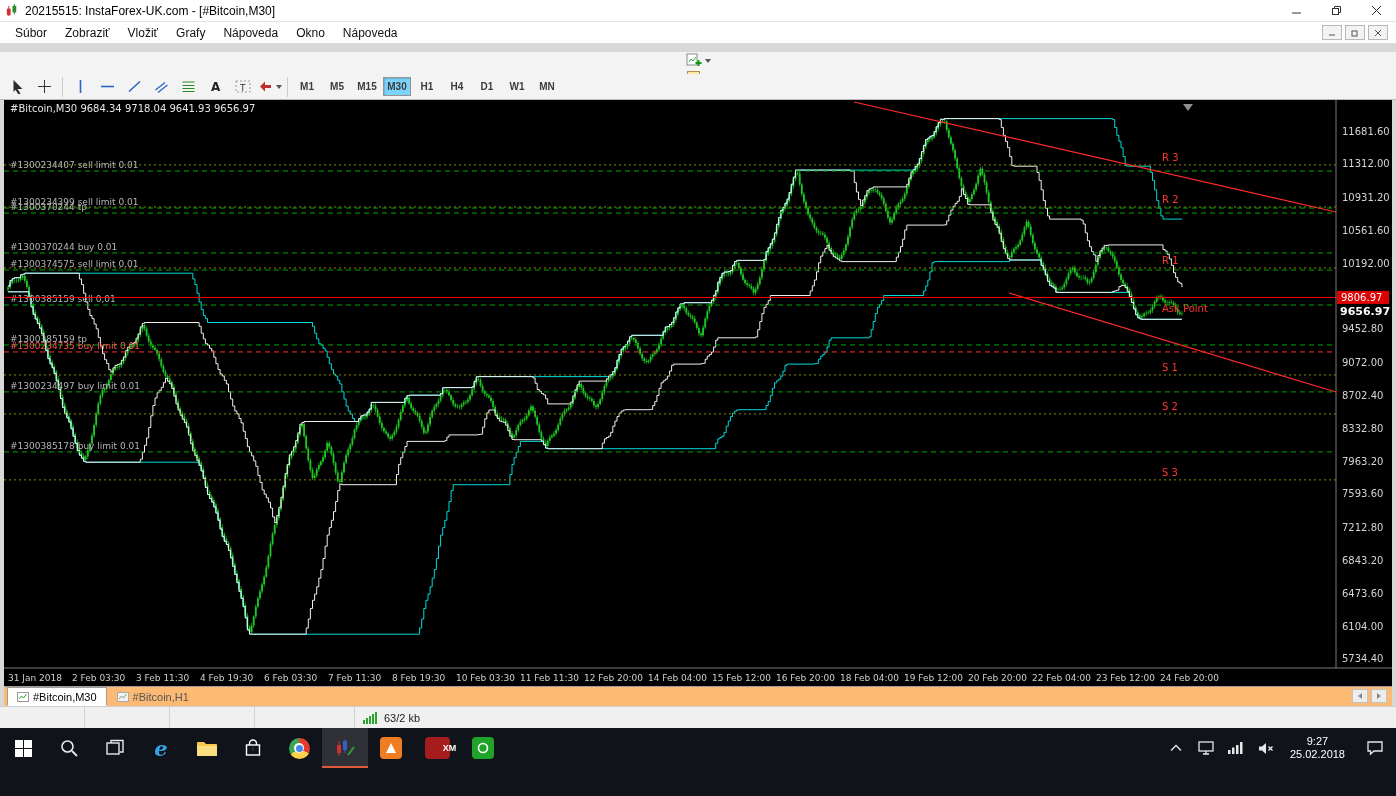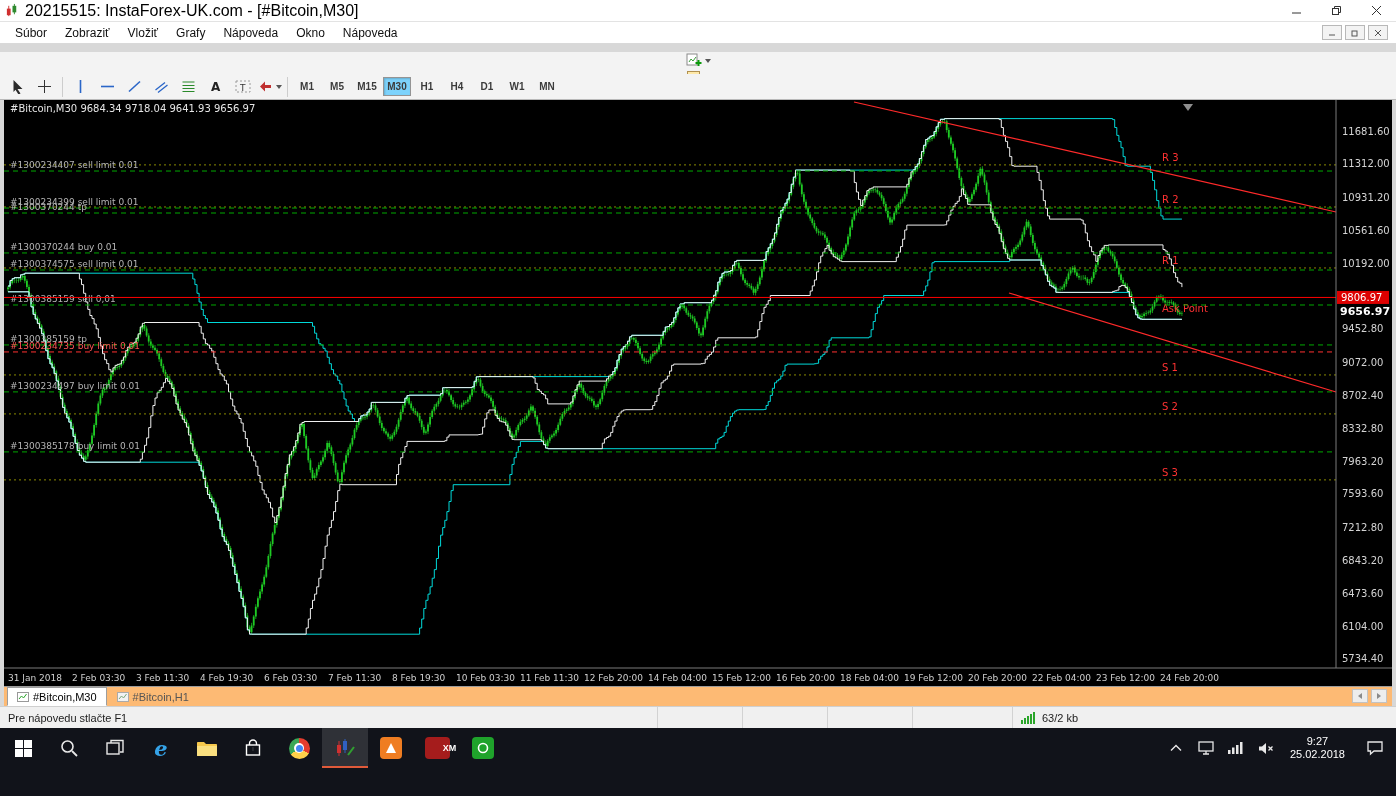--- a/index.html
+++ b/index.html
@@ -3,21 +3,21 @@
 <meta charset="utf-8">
 <style>
   * { box-sizing: border-box; margin: 0; padding: 0; }
   html,body { width:1396px; height:796px; overflow:hidden; }
   body { font-family:"Liberation Sans", sans-serif; background:#d8d8d8; position:relative; }
 
   
   .titlebar { position:absolute; left:0; top:0; width:100%; height:22px; background:#ffffff;
               border-bottom:1px solid #e3e3e3; display:flex; align-items:center; }
   .title-icon { width:15px; height:15px; margin:0 5px 0 5px; }
-  .title-text { font-size:16px; color:#000; flex:1; white-space:nowrap; }
+  .title-text { font-size:12px; color:#000; flex:1; white-space:nowrap; }
   .win-controls { display:flex; height:100%; }
   .win-btn { width:40px; height:100%; display:flex; align-items:center; justify-content:center; }
 
   .menubar { position:absolute; left:0; top:22px; width:100%; height:22px; background:#ffffff;
              border-bottom:1px solid #d9d9d9; display:flex; align-items:center; padding-left:6px; }
   .menu-item { font-size:12px; color:#101010; padding:2px 9px; cursor:default; }
   .mdi-controls { margin-left:auto; display:flex; gap:3px; padding-right:8px; }
   .mdi-btn { width:20px; height:15px; border:1px solid #b8b8b8; background:#f3f3f3;
              display:flex; align-items:center; justify-content:center; }
 
@@ -469,23 +469,20 @@
     </div>
     <div class="tab-arrow">
       <svg width="8" height="8">
           <polygon points="2,1 6,4 2,7" fill="#8a8a8a"></polygon>
         </svg>
     </div>
   </div>
 </div>
 
 <div class="statusbar">
-  <div class="status-cell" style="width:658px">
-    <span>Pre nápovedu stlačte F1</span>
-  </div>
   <div class="status-cell" style="width:85px"></div>
   <div class="status-cell" style="width:85px"></div>
   <div class="status-cell" style="width:85px"></div>
   <div class="status-cell" style="width:100px"></div>
   <div class="status-cell" style="flex:1; border-right:none">
     <svg width="16" height="12">
       <rect x="0" y="8" width="2" height="4" fill="#2aa52a"></rect>
         <rect x="3" y="6" width="2" height="6" fill="#2aa52a"></rect>
       <rect x="6" y="4" width="2" height="8" fill="#2aa52a"></rect>
         <rect x="9" y="2" width="2" height="10" fill="#2aa52a"></rect>

